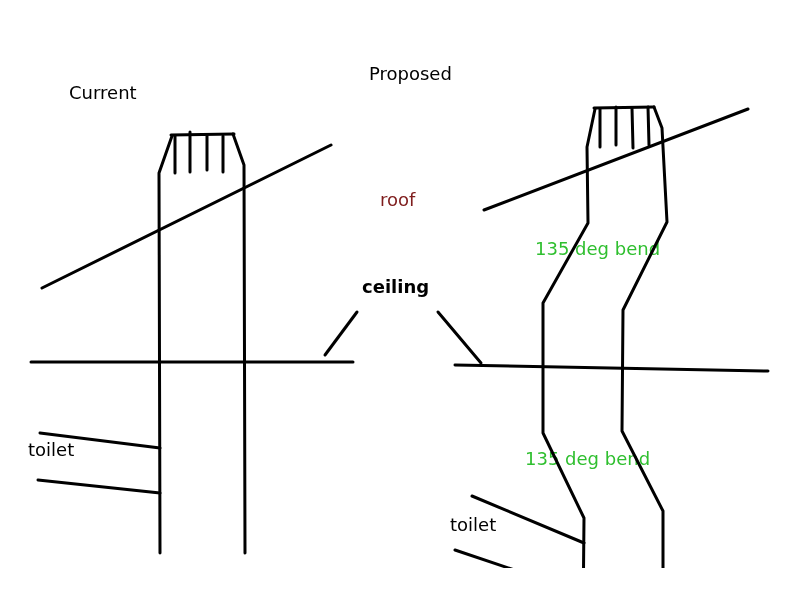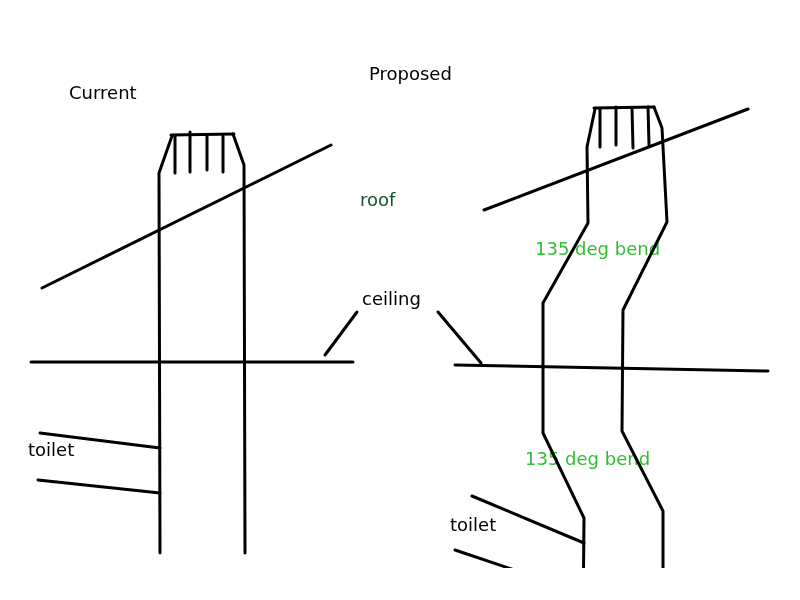--- a/index.html
+++ b/index.html
@@ -35,22 +35,22 @@
     pointer-events: none;
   }
 </style>
 </head>
 <body style="background: rgb(255, 255, 255);">
 
 <div class="canvas">
 
   <span class="label" style="left: 69px; top: 43px; color: rgb(0, 0, 0);">Current</span>
   <span class="label" style="left: 369px; top: 24px; color: rgb(0, 0, 0);">Proposed</span>
-  <span class="label" style="left: 360px; top: 150px; color: #14532d;">roof</span>
-  <span class="label" style="left: 362px; top: 249px; color: rgb(0, 0, 0);">ceiling</span>
+  <span class="label" style="left: 380px; top: 150px; color: #7f1d1d;">roof</span>
+  <span class="label" style="left: 362px; top: 237px; color: rgb(0, 0, 0); font-weight: bold;">ceiling</span>
   <span class="label bend-label" style="left: 535px; top: 199px; color: rgb(47, 191, 47);">135 deg bend</span>
   <span class="label bend-label" style="left: 525px; top: 409px; color: rgb(47, 191, 47);">135 deg bend</span>
   <span class="label" style="left: 28px; top: 400px; color: rgb(0, 0, 0);">toilet</span>
   <span class="label" style="left: 450px; top: 475px; color: rgb(0, 0, 0);">toilet</span>
 
   <svg class="lines" width="800" height="600" viewBox="0 0 800 600">
       <polyline points="172,96 159,133 160,513" fill="none" stroke="#000000" stroke-width="3" stroke-linejoin="round" stroke-linecap="round"></polyline>
       <polyline points="233,94 244,125 245,513" fill="none" stroke="#000000" stroke-width="3" stroke-linejoin="round" stroke-linecap="round"></polyline>
       <polyline points="171,95 234,94" fill="none" stroke="#000000" stroke-width="3" stroke-linejoin="round" stroke-linecap="round"></polyline>
       <polyline points="175,96 175,133" fill="none" stroke="#000000" stroke-width="3" stroke-linejoin="round" stroke-linecap="round"></polyline>

